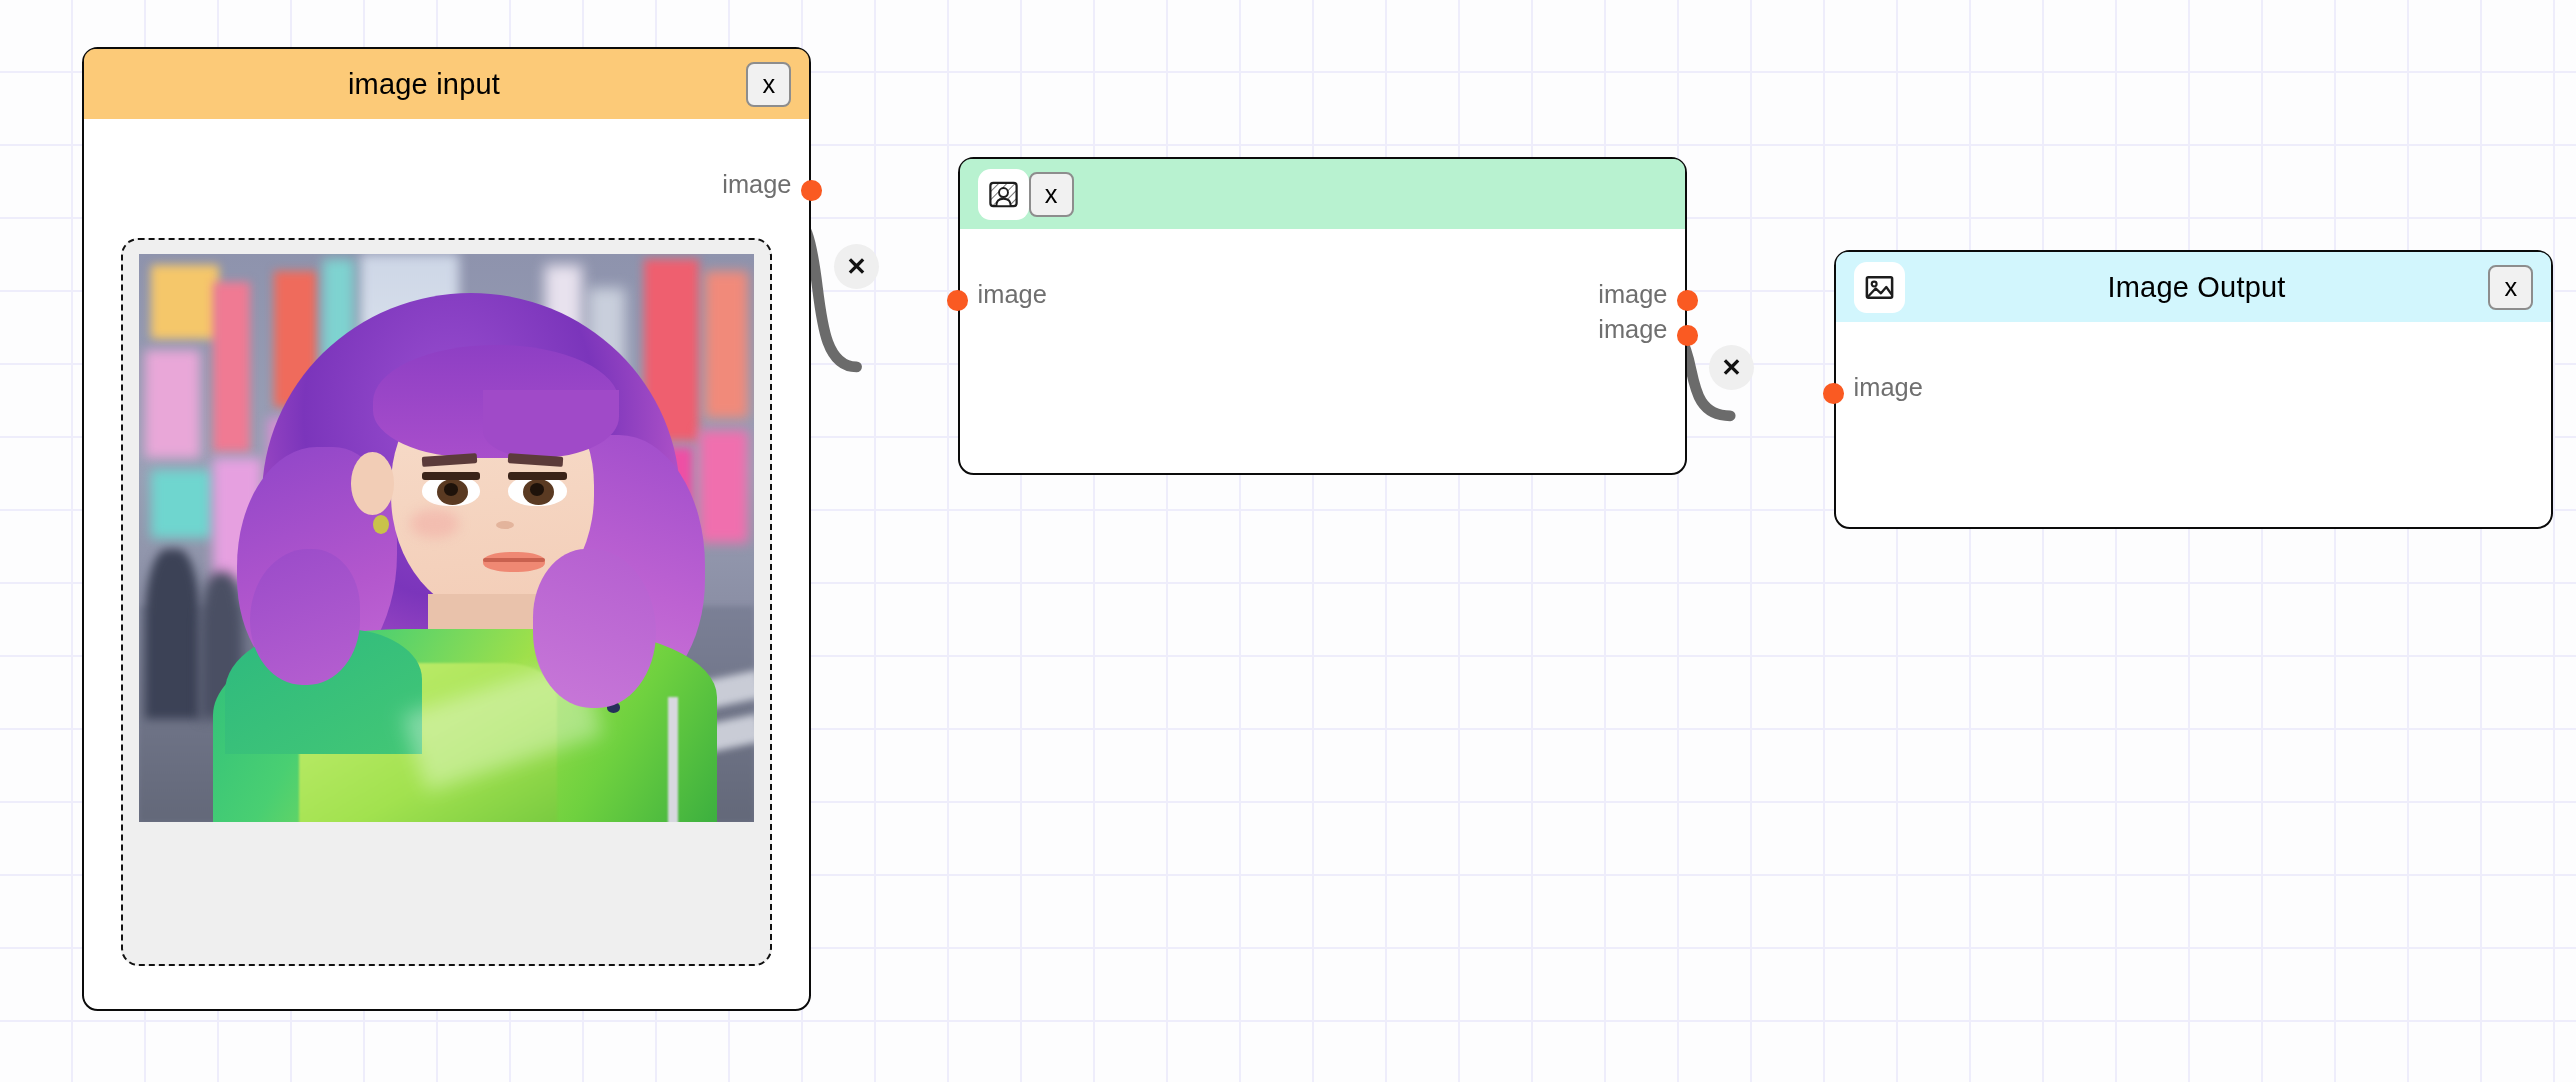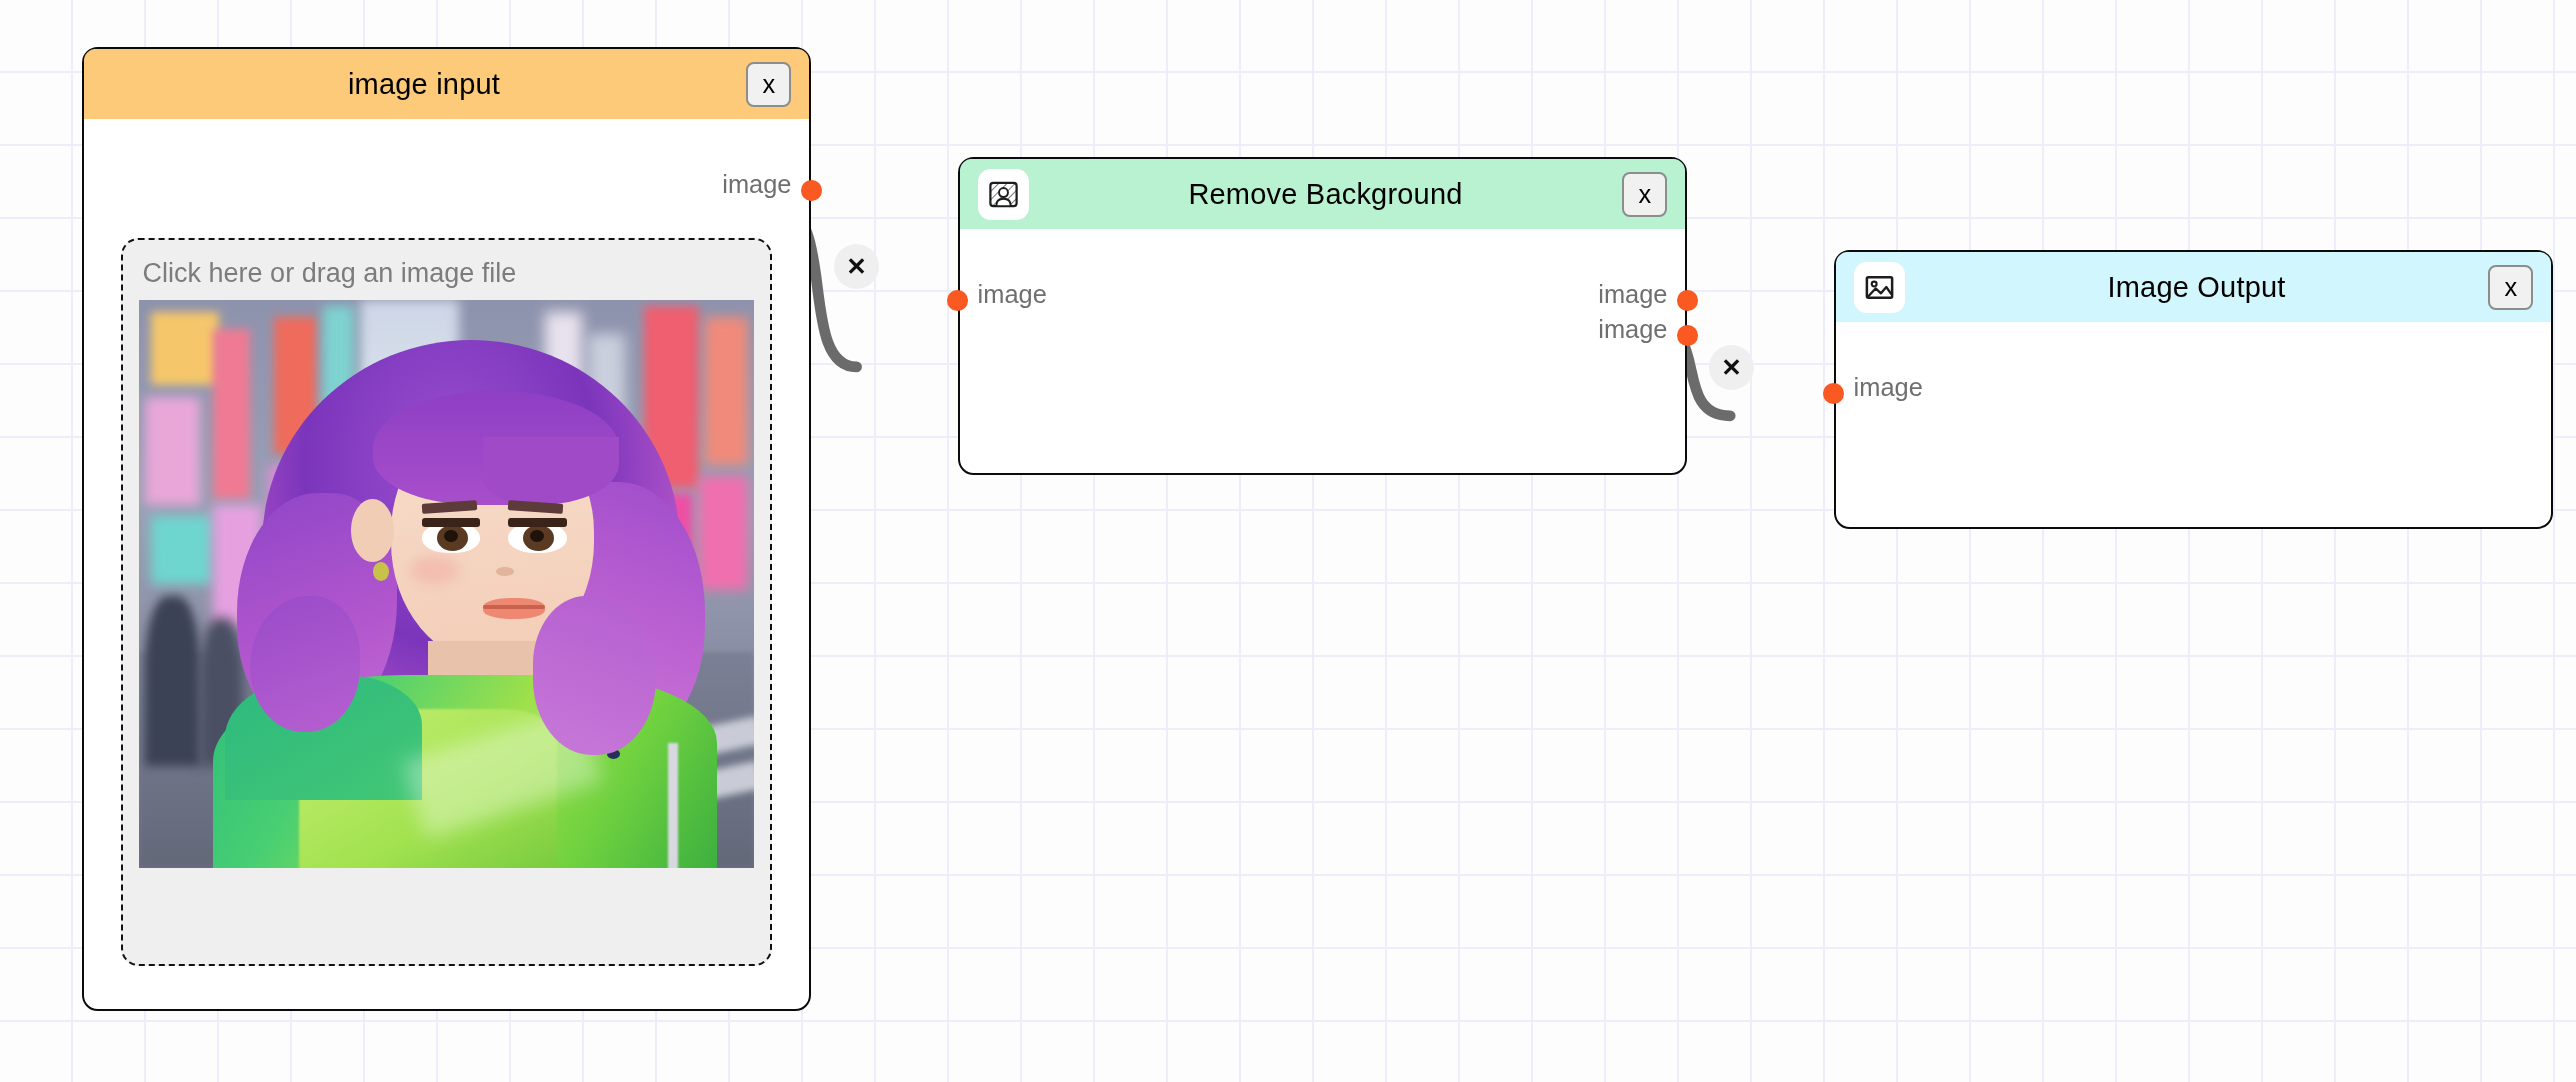--- a/index.html
+++ b/index.html
@@ -178,21 +178,20 @@
     <div class="node-header" style="background:#fcca78;">
       <span class="title">image input</span>
       <div class="close-btn">x</div>
     </div>
 
     <div class="node-body" style="height:884px;">
       <div class="port-row out" style="top:51px;">image</div>
       <div class="port-dot" style="right:-12.7px; top:61px;"></div>
 
       <div class="dropzone" style="left:37px; top:119px; right:37px; bottom:37px;">
-        <div class="dropzone-label">Click here or drag an image file</div>
 
         <div class="thumb">
 
           <div style="left:0;top:0;width:100%;height:100%;background:linear-gradient(180deg,#8e93ad 0%,#9aa0b6 38%,#8b8fa5 62%,#6f7488 100%);"></div>
 
           <div style="left:36%;top:0;width:16%;height:36%;background:linear-gradient(180deg,#cdd6e6,#e6ecf3);filter:blur(5.9px);"></div>
 
           <div style="left:2%;top:2%;width:11%;height:13%;background:#f5c76a;filter:blur(4.9px);border-radius:2.9px;"></div>
           <div style="left:1%;top:17%;width:9%;height:19%;background:#e9a7d8;filter:blur(5.9px);"></div>
           <div style="left:12%;top:5%;width:6%;height:30%;background:#f07a93;filter:blur(4.9px);"></div>
@@ -270,21 +269,20 @@
           <defs>
             <pattern id="hatch" width="6" height="6" patternUnits="userSpaceOnUse" patternTransform="rotate(45)">
               <line x1="0" y1="0" x2="0" y2="6" stroke="#3a3a3a" stroke-width="1.4"></line>
             </pattern>
           </defs>
           <rect x="3.5" y="5" width="27" height="24" rx="3" fill="url(#hatch)" stroke="#1d1d1d" stroke-width="2.3"></rect>
           <circle cx="17" cy="15" r="4.6" fill="#ffffff" stroke="#1d1d1d" stroke-width="2"></circle>
           <path d="M 9.5 29 C 9.5 23.5 13 21.4 17 21.4 C 21 21.4 24.5 23.5 24.5 29 Z" fill="#ffffff" stroke="#1d1d1d" stroke-width="2" stroke-linejoin="round"></path>
         </svg>
       </div>
-      <span class="title">Remove Background</span>
       <div class="close-btn">x</div>
     </div>
 
     <div class="node-body" style="height:238px;">
       <div class="port-row in" style="top:51px;">image</div>
       <div class="port-dot" style="left:-12.7px; top:61px;"></div>
 
       <div class="port-row out" style="top:51px;">image</div>
       <div class="port-dot" style="right:-12.7px; top:61px;"></div>
 

